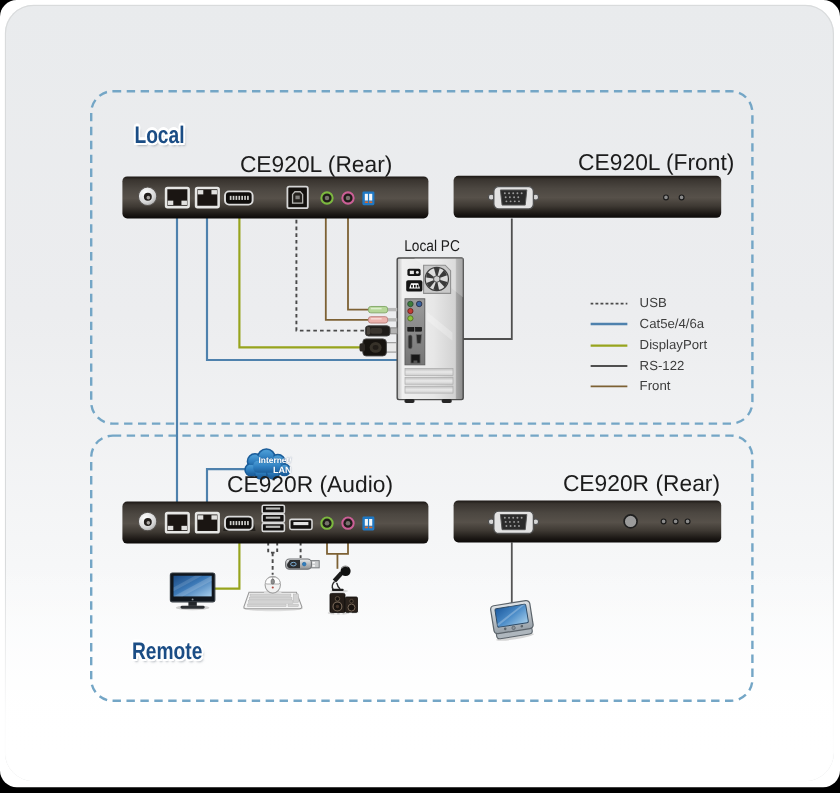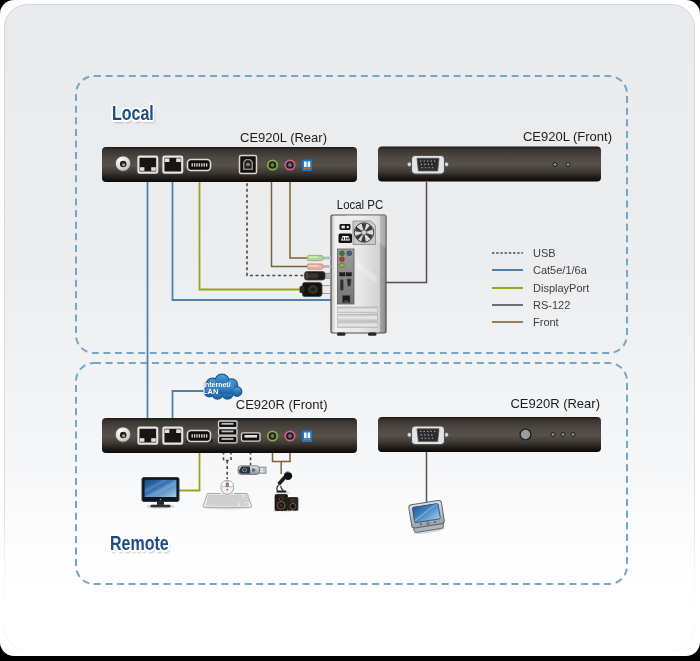--- a/index.html
+++ b/index.html
@@ -7,32 +7,32 @@
        font-family:"Liberation Sans",sans-serif;}
   .frame{position:absolute;left:0;top:0;width:700px;height:656px;background:#fff;
          border-radius:14px;}
   .card{position:absolute;left:4px;top:4px;width:691px;height:647px;border-radius:24px;
         background:linear-gradient(180deg,#e9ebed 0%,#ecedef 40%,#f6f7f8 72%,#ffffff 96%);
         box-shadow:inset 0 0 0 1px #d9dbdc;}
   .card-fade{position:absolute;left:4px;top:470px;width:691px;height:181px;
         border-radius:0 0 24px 24px;
         background:linear-gradient(180deg,rgba(255,255,255,0) 0%,rgba(255,255,255,.9) 70%,#fff 100%);}
   svg.layer{position:absolute;left:0;top:0;}
-  .lbl{position:absolute;color:#1c1c1c;font-size:13px;line-height:14px;white-space:nowrap;}
+  .lbl{position:absolute;color:#1c1c1c;font-size:19px;line-height:14px;white-space:nowrap;}
   .lbl.right{text-align:right;}
   .zone-lbl{position:absolute;color:#1b4d85;font-weight:bold;font-size:20px;line-height:22px;
     transform:scaleX(.8);transform-origin:0 50%;
     text-shadow:-2px 0 0 #fff,2px 0 0 #fff,0 -2px 0 #fff,0 2px 0 #fff,
                 -1.5px -1.5px 0 #fff,1.5px -1.5px 0 #fff,-1.5px 1.5px 0 #fff,1.5px 1.5px 0 #fff,
                 2px 3px 2px rgba(120,130,140,.55);}
   .legend{position:absolute;left:492px;top:244.4px;}
   .legend-row{display:flex;align-items:center;height:17.3px;}
   .legend-swatch{width:31px;height:4px;margin-right:10px;flex:none;}
   .legend-label{color:#3d3d3d;font-size:11px;}
-  .cloud-lbl{position:absolute;color:#fff;font-weight:bold;text-align:left;
+  .cloud-lbl{position:absolute;color:#fff;font-weight:bold;text-align:right;
              font-size:7px;line-height:7px;text-shadow:0 0 1px rgba(0,40,90,.6);}
 </style>
 </head>
 <body>
 
 <div class="frame"></div>
 <div class="card"></div>
 <div class="card-fade"></div>
 
 <svg class="layer" width="700" height="661" viewBox="0 0 700 661">
@@ -485,38 +485,38 @@
     <circle cx="434" cy="523" r="1.1" fill="#5c646b"></circle>
   </g>
 </svg>
 
 <span class="zone-lbl" style="left:112px;top:102px;">Local</span>
 <span class="zone-lbl" style="left:110px;top:532px;">Remote</span>
 
 <span class="lbl right" style="left:177px;top:131px;width:150px;">CE920L (Rear)</span>
 <span class="lbl right" style="left:462px;top:130px;width:150px;">CE920L (Front)</span>
 <span class="lbl" style="left:329px;top:198px;width:62px;text-align:center;font-size:13px;transform:scaleX(.88);transform-origin:50% 50%;">Local PC</span>
-<span class="lbl right" style="left:177.5px;top:398px;width:150px;">CE920R (Front)</span>
+<span class="lbl right" style="left:177.5px;top:398px;width:150px;">CE920R (Audio)</span>
 <span class="lbl right" style="left:450px;top:397px;width:150px;">CE920R (Rear)</span>
 
 <span class="cloud-lbl" style="left:203px;top:380.5px;width:40px;">Internet/</span>
 <span class="cloud-lbl" style="left:203px;top:387.5px;width:40px;font-size:7.5px;">LAN</span>
 
 <div class="legend">
   <div class="legend-row">
     <svg class="legend-swatch" viewBox="0 0 31 4">
         <line x1="0" y1="2" x2="31" y2="2" stroke="#4a4a4a" stroke-width="1.6" stroke-dasharray="2.4 1.8"></line>
       </svg>
     <span class="legend-label">USB</span>
   </div>
   <div class="legend-row">
     <svg class="legend-swatch" viewBox="0 0 31 4">
         <line x1="0" y1="2" x2="31" y2="2" stroke="#4e81ad" stroke-width="2"></line>
       </svg>
-    <span class="legend-label">Cat5e/1/6a</span>
+    <span class="legend-label">Cat5e/4/6a</span>
   </div>
   <div class="legend-row">
     <svg class="legend-swatch" viewBox="0 0 31 4">
         <line x1="0" y1="2" x2="31" y2="2" stroke="#97a41d" stroke-width="2"></line>
       </svg>
     <span class="legend-label">DisplayPort</span>
   </div>
   <div class="legend-row">
     <svg class="legend-swatch" viewBox="0 0 31 4">
         <line x1="0" y1="2" x2="31" y2="2" stroke="#4f4f4f" stroke-width="1.6"></line>

